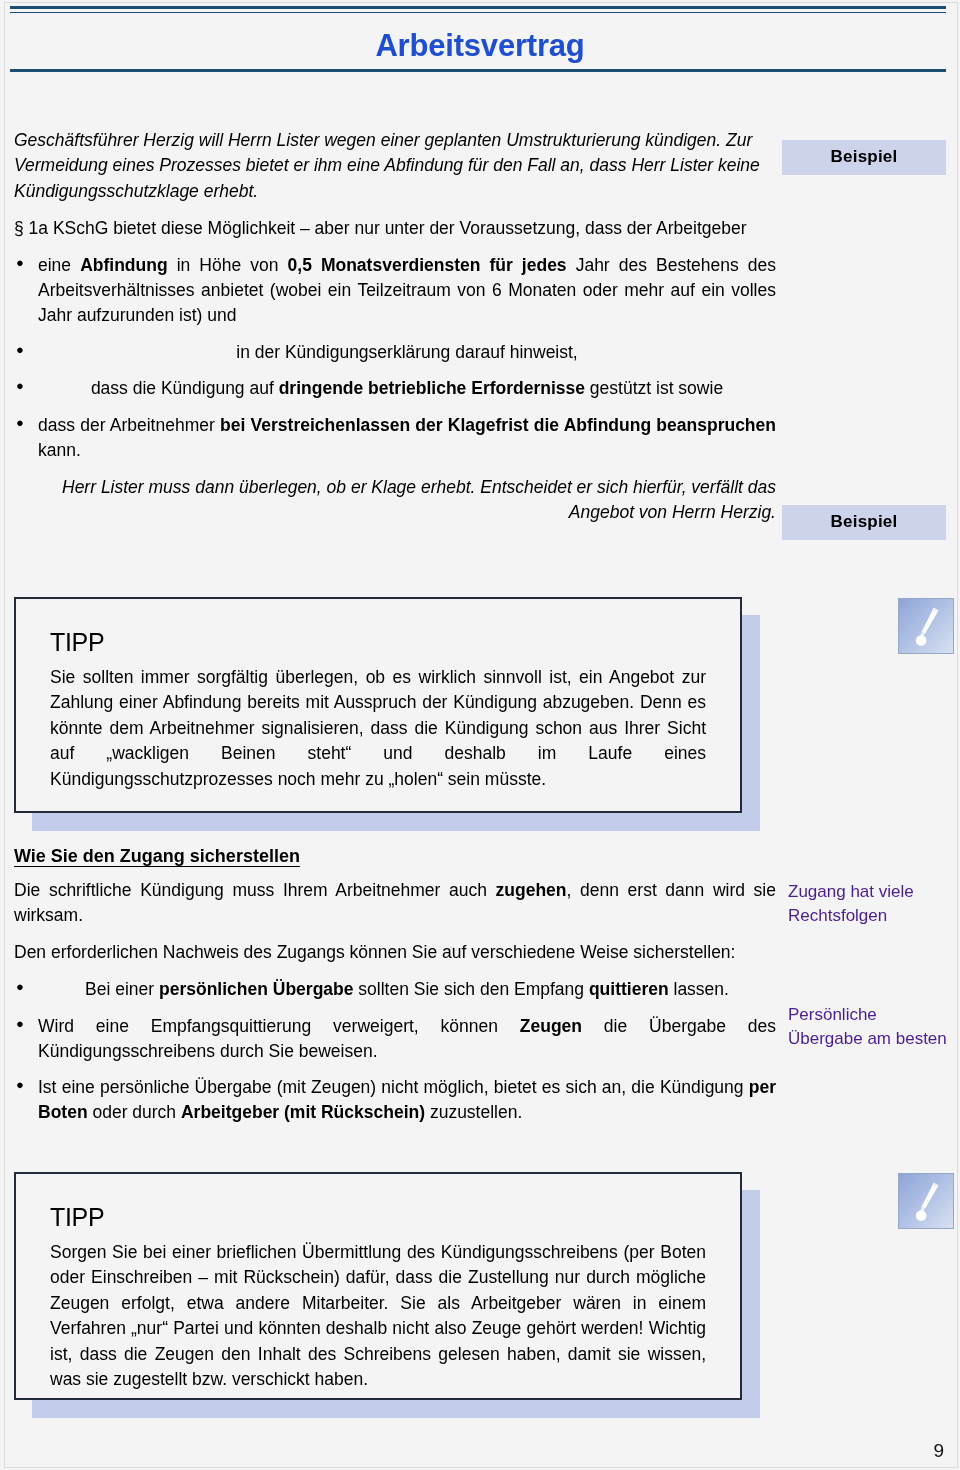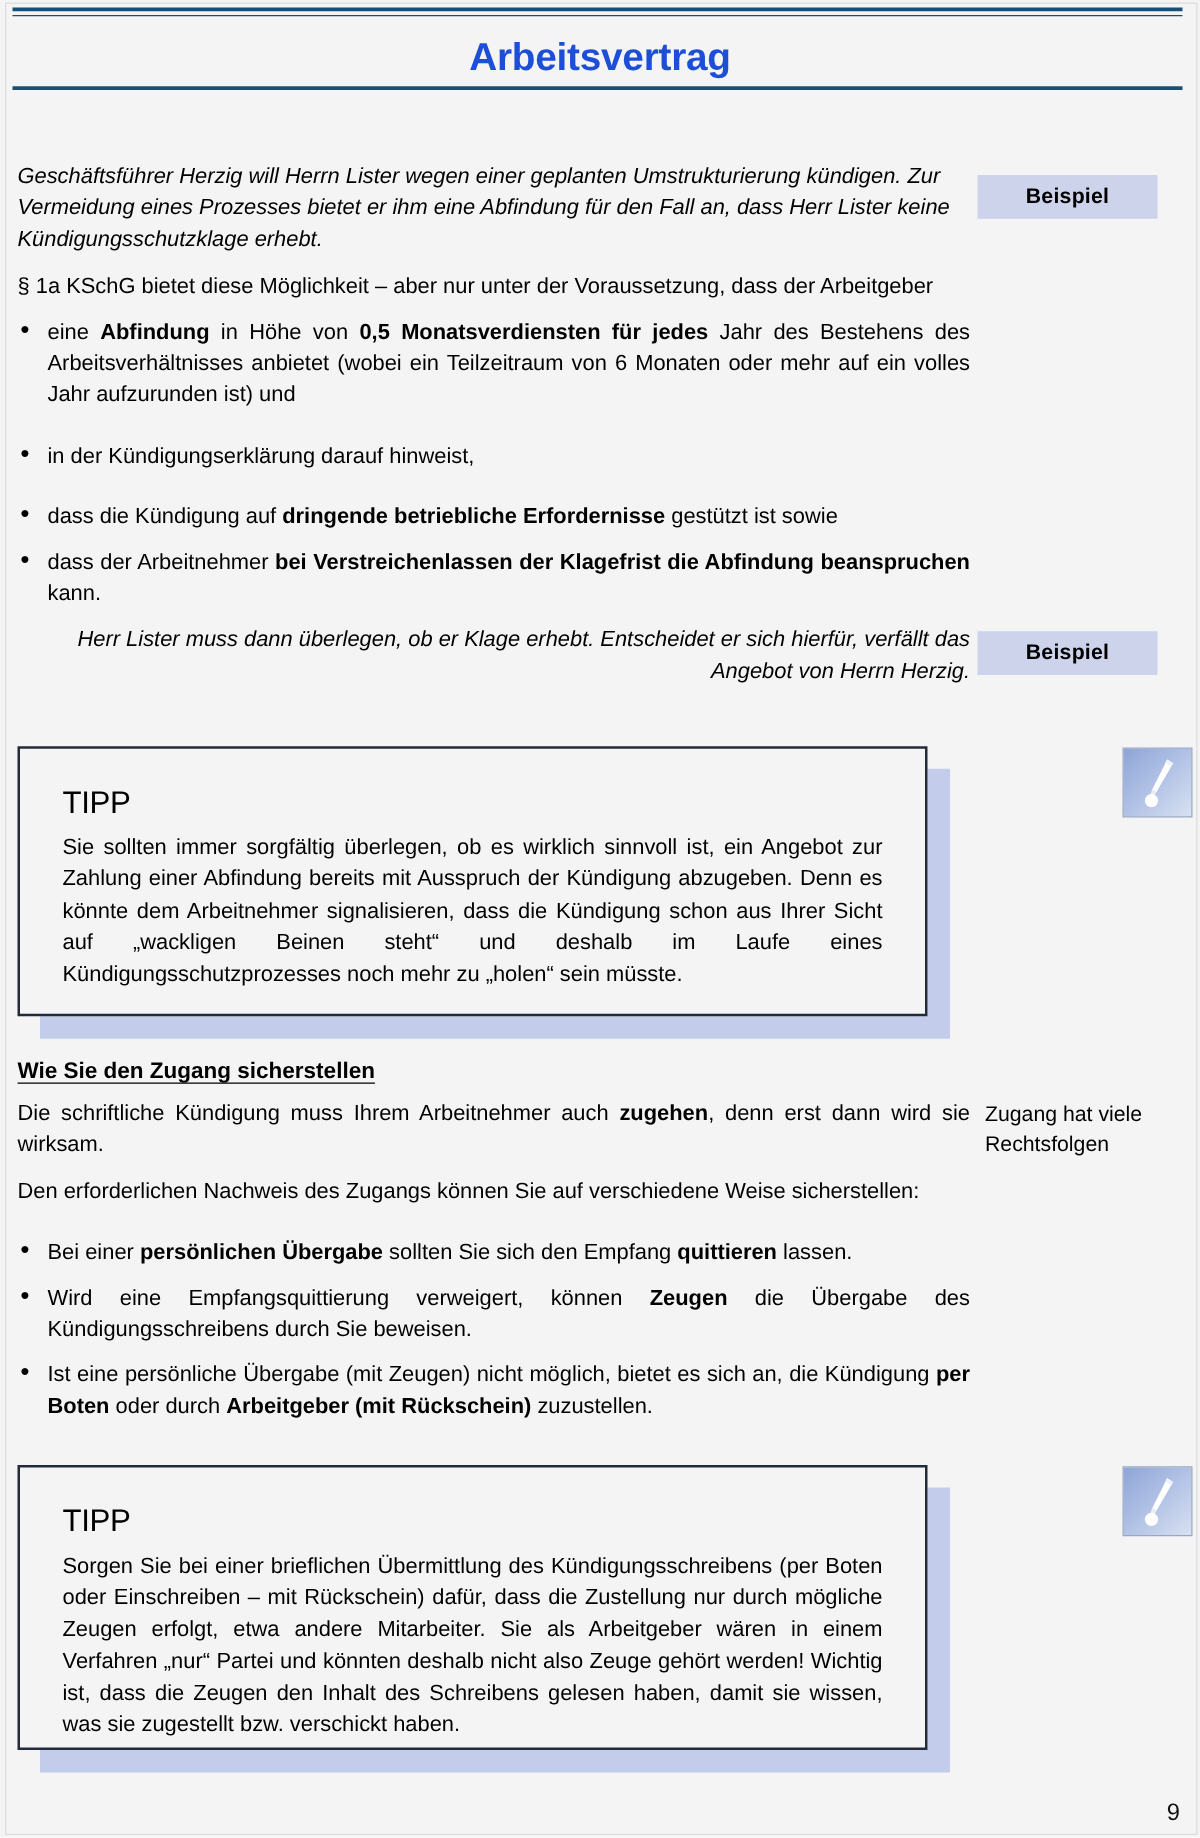--- a/index.html
+++ b/index.html
@@ -86,41 +86,41 @@
   }
   .bullet::before {
     content: "\25CF";
     position: absolute;
     left: 2px;
     top: -1px;
     font-size: 13px;
     line-height: 1.75;
     color: #000;
   }
-  .bullet.noj { text-align: left; margin-top: 24px; }
+  .bullet.noj { text-align: center; }
   b, strong { font-weight: bold; }
 
   
   .margin-note {
     position: absolute;
     font-size: 17px;
     line-height: 1.4;
-    color: #000000;
+    color: #4c1d95;
   }
 
   
   .badge {
     position: absolute;
     background: #ccd3ea;
     color: #000;
     font-size: 17px;
     font-weight: bold;
     text-align: center;
     padding: 7px 0 8px 0;
-    width: 144px;
+    width: 164px;
     letter-spacing: 0.2px;
   }
 
   
   .tipp-wrap { position: absolute; }
   .tipp-shadow {
     position: absolute;
     left: 18px;
     top: 18px;
     width: 100%;
@@ -260,20 +260,21 @@
       <li class="bullet">
         Wird eine Empfangsquittierung verweigert, können <b>Zeugen</b> die Übergabe des Kündigungsschreibens durch Sie beweisen.
       </li>
       <li class="bullet">
         Ist eine persönliche Übergabe (mit Zeugen) nicht möglich, bietet es sich an, die Kündigung <b>per Boten</b> oder durch <b>Arbeitgeber (mit Rückschein)</b> zuzustellen.
       </li>
     </ul>
   </div>
 
   <div class="margin-note" style="left:788px; top:880px; width:168px;">Zugang hat viele Rechtsfolgen</div>
+  <div class="margin-note" style="left:788px; top:1003px; width:168px;">Persönliche Übergabe am besten</div>
 
   <div class="tipp-wrap" style="left:14px; top:1172px; width:728px; height:228px;">
     <div class="tipp-shadow"></div>
     <div class="tipp-box" style="width:728px; height:228px;">
       <div class="tipp-label">TIPP</div>
       <p class="tipp-text">Sorgen Sie bei einer brieflichen Übermittlung des Kündigungsschreibens (per Boten oder Einschreiben – mit Rückschein) dafür, dass die Zustellung nur durch mögliche Zeugen erfolgt, etwa andere Mitarbeiter. Sie als Arbeitgeber wären in einem Verfahren „nur“ Partei und könnten deshalb nicht also Zeuge gehört werden! Wichtig ist, dass die Zeugen den Inhalt des Schreibens gelesen haben, damit sie wissen, was sie zugestellt bzw. verschickt haben.</p>
     </div>
   </div>
 
   <div class="excl-icon" style="left:898px; top:1173px;">

